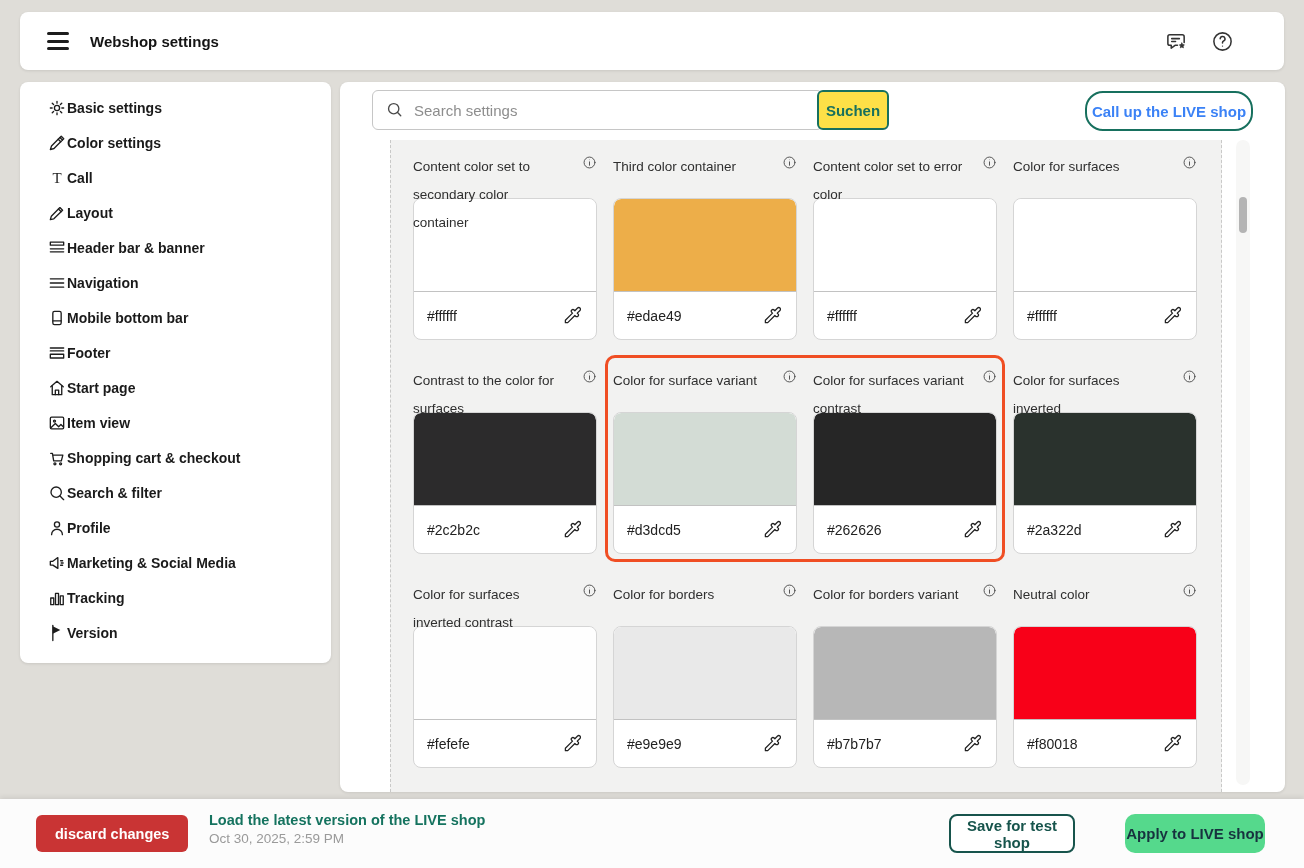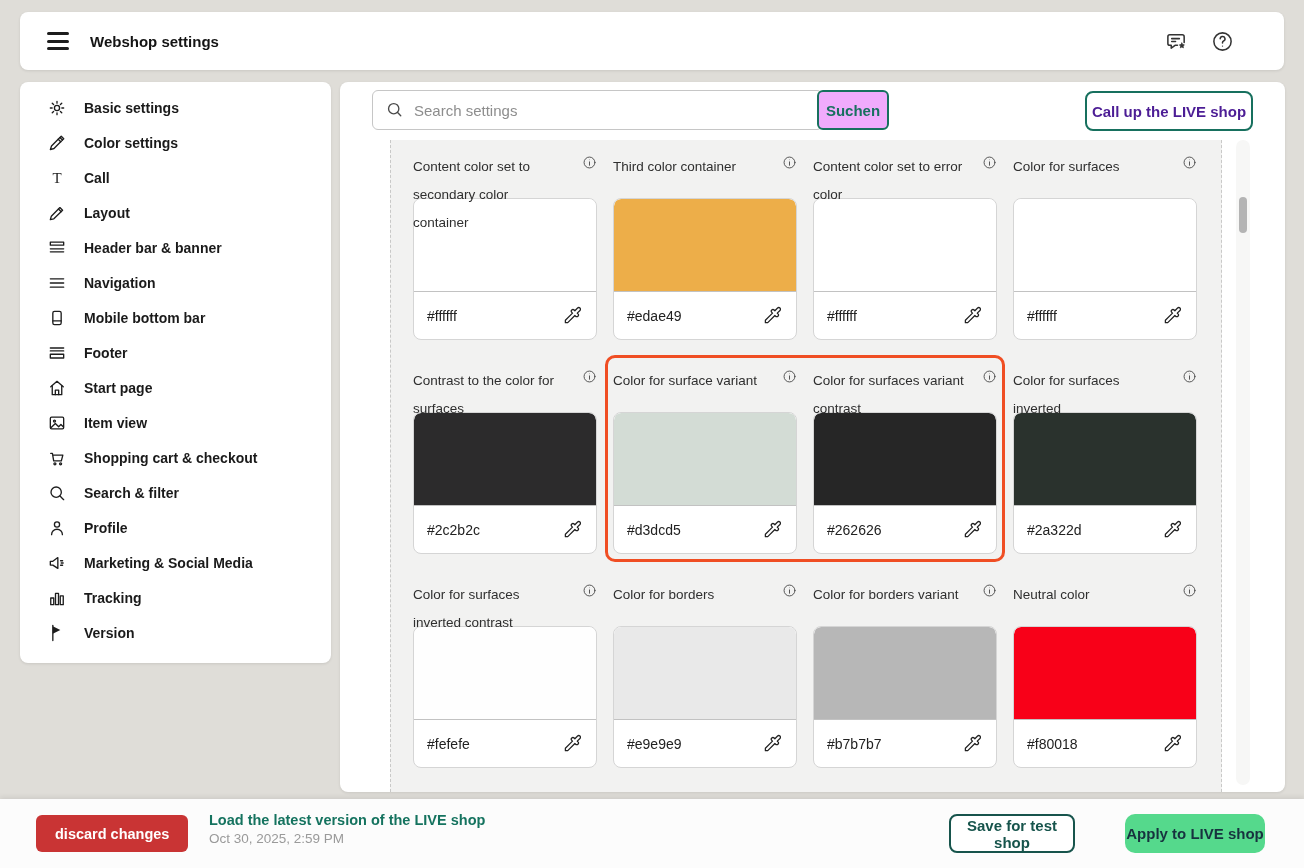--- a/index.html
+++ b/index.html
@@ -14,43 +14,43 @@
   .topbar-title { position:absolute; left:70px; top:0; height:58px; display:flex; align-items:center;
                   font-size:15px; font-weight:700; color:#141414; }
   .topbar-icon { position:absolute; top:18px; width:23px; height:23px; color:#333; cursor:pointer; }
   .topbar-icon svg { width:100%; height:100%; }
   .icon-feedback { right:96px; }
   .icon-help { right:50px; }
 
   
   .sidebar { position:absolute; left:20px; top:82px; width:311px; height:581px; background:#fff;
              border-radius:8px; box-shadow:0 1px 3px rgba(0,0,0,.10); padding-top:8px; }
-  .side-item { height:35px; display:flex; align-items:center; gap:17px; padding-left:27px; cursor:pointer; }
+  .side-item { height:35px; display:flex; align-items:center; padding-left:27px; cursor:pointer; }
   .s-icon { width:20px; height:20px; color:#1d1d1d; flex:0 0 20px; }
   .s-icon svg { width:100%; height:100%; }
   .s-label { font-size:14px; font-weight:700; color:#1a1a1a; }
 
   
   .panel { position:absolute; left:340px; top:82px; width:945px; height:710px; background:#fff;
            border-radius:8px; box-shadow:0 1px 3px rgba(0,0,0,.10); }
   .search-input-wrap { position:absolute; left:32px; top:8px; width:451px; height:40px; }
   .search-input-wrap svg.mag { position:absolute; left:13px; top:10px; width:19px; height:19px; color:#4a4a4a; }
   .search-input { width:100%; height:100%; border:1px solid #c6c6c6; border-radius:6px; padding:0 12px 0 41px;
                   font-size:15px; font-family:"Liberation Sans",sans-serif; color:#222; outline:none; background:#fff; }
   .search-input::placeholder { color:#8d8d8d; }
-  .btn-suchen { position:absolute; left:477px; top:8px; width:72px; height:40px; background:#f0abfc;
+  .btn-suchen { position:absolute; left:477px; top:8px; width:72px; height:40px; background:#fde047;
                 border:2px solid #17705e; border-radius:6px; color:#17705e; font-weight:700; font-size:15px;
                 font-family:"Liberation Sans",sans-serif; cursor:pointer; }
   .version-select { position:absolute; left:567px; top:9px; width:160px; height:38px; border:1px solid #c6c6c6;
                     border-radius:6px; display:flex; align-items:center; padding:0 12px 0 14px; font-size:14px;
                     color:#222; cursor:pointer; background:#fff; }
   .version-select .vtext { flex:1; }
   .version-select svg { width:15px; height:15px; color:#333; }
   .btn-live { position:absolute; left:745px; top:9px; width:168px; height:40px; background:#fff;
-              border:2px solid #17705e; border-radius:8px; color:#4c1d95; font-weight:700; font-size:15px;
+              border:2px solid #17705e; border-radius:18px; color:#3b82f6; font-weight:700; font-size:15px;
               font-family:"Liberation Sans",sans-serif; cursor:pointer; }
 
   
   .scroll-track { position:absolute; left:896px; top:58px; width:14px; height:645px; background:#f7f7f6; border-radius:7px; }
   .scroll-thumb { position:absolute; left:899px; top:115px; width:8px; height:36px; background:#b4b4b4; border-radius:4px; cursor:grab; }
 
   
   .content { position:absolute; left:50px; top:58px; width:832px; height:652px; background:#f2f2f1;
              border-left:1px dashed #c9c9c8; border-right:1px dashed #c9c9c8; padding:13px 0 0 22px; overflow:hidden; }
   .grid-row { display:flex; gap:16px; margin-bottom:27px; }

